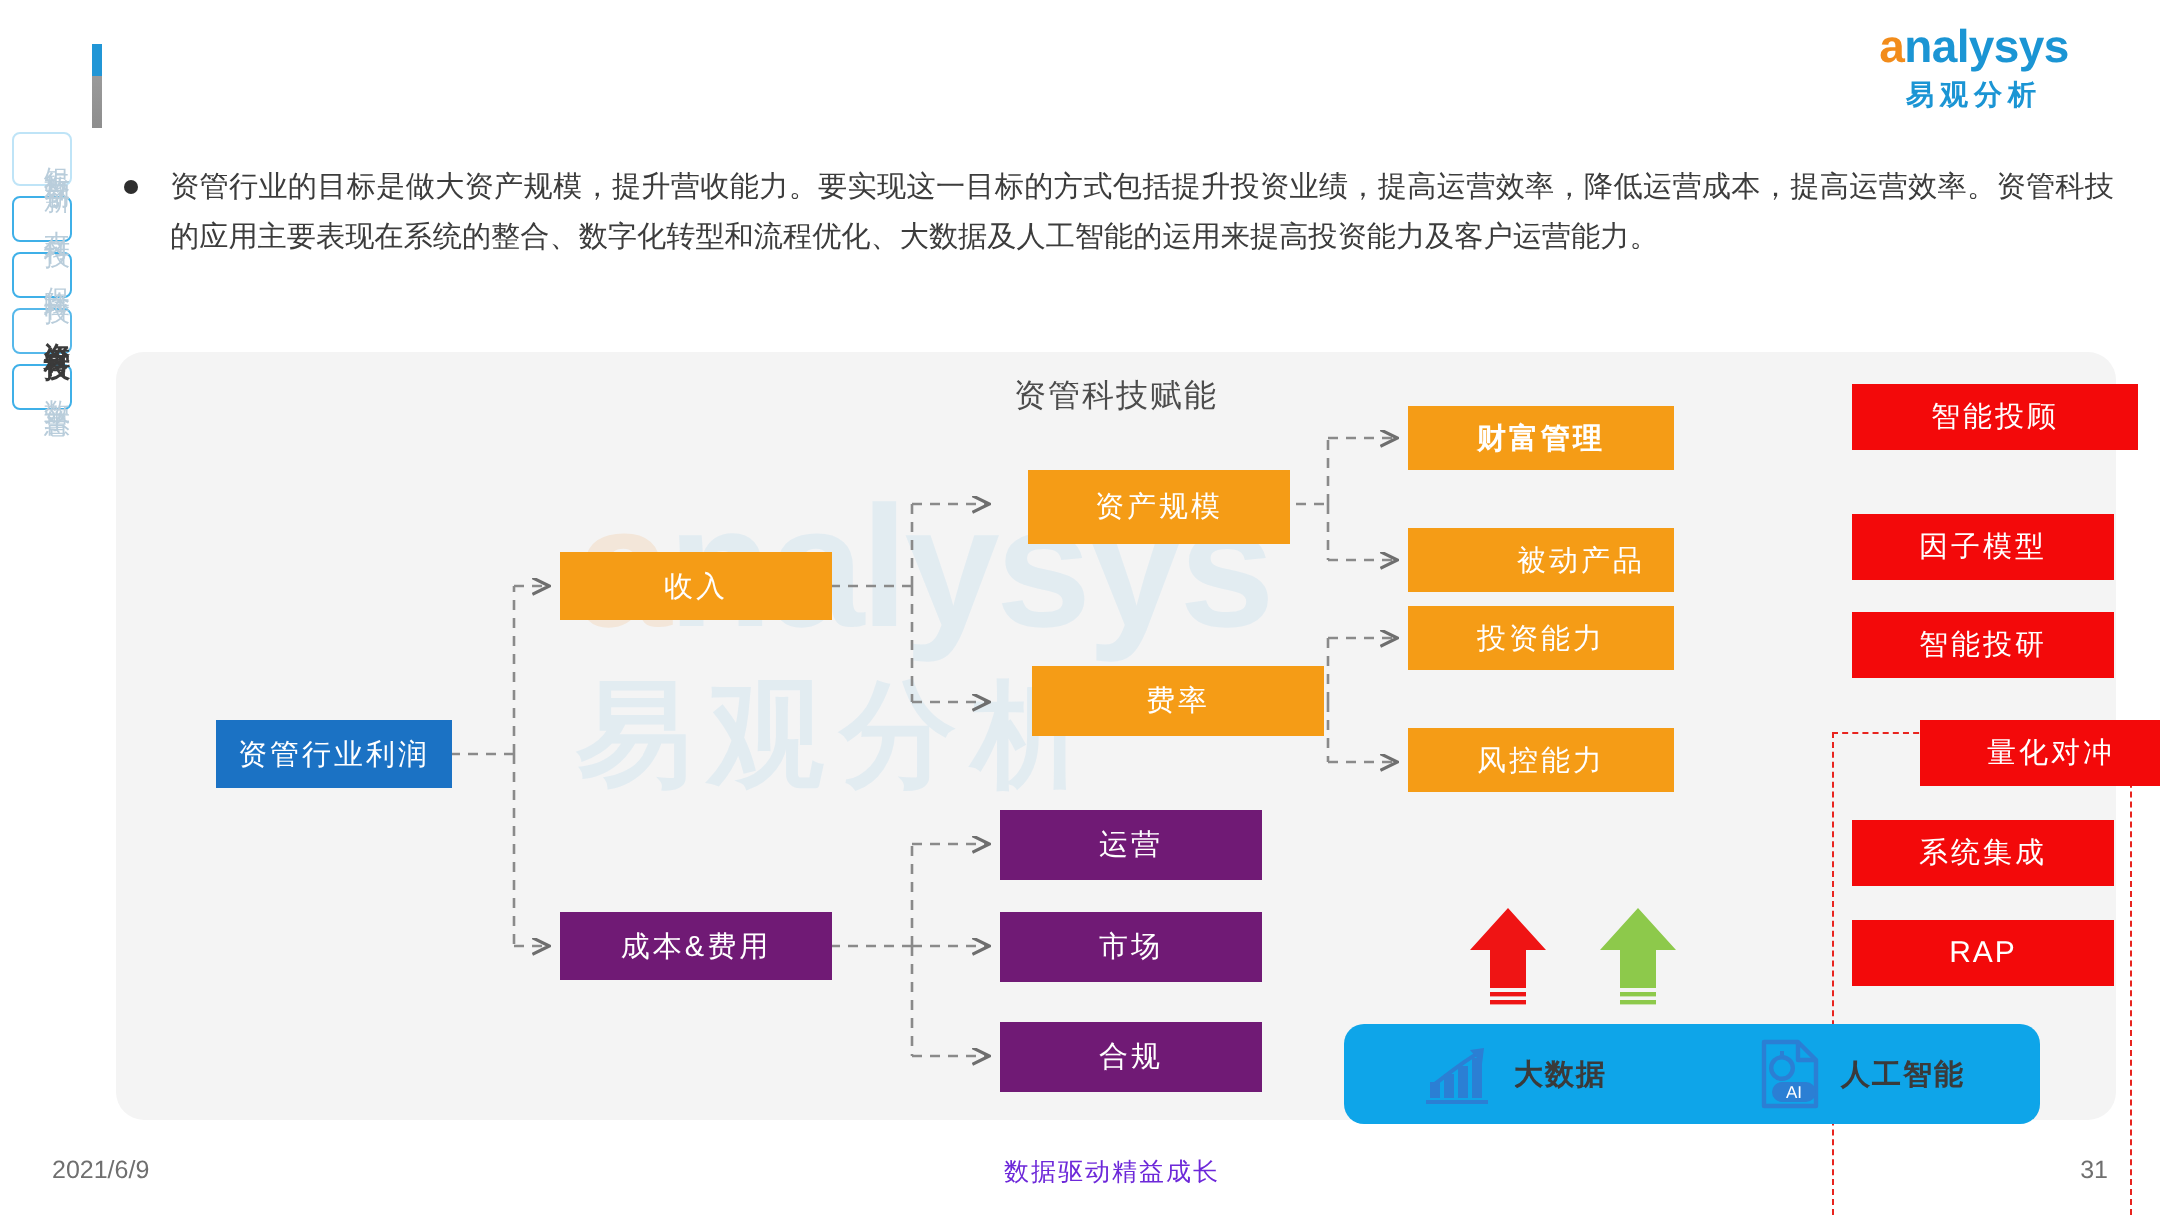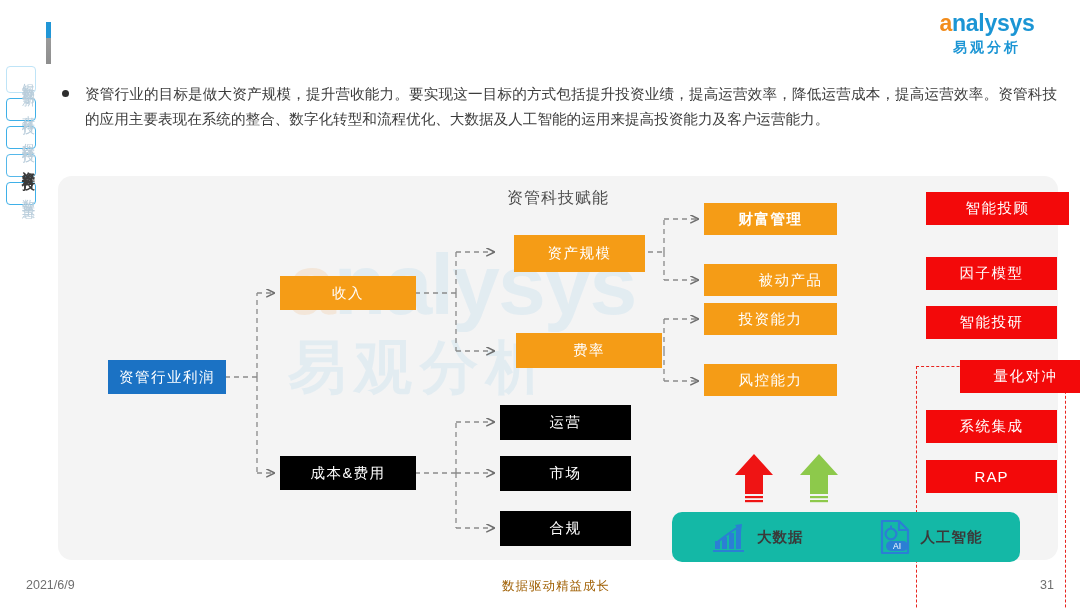--- a/index.html
+++ b/index.html
@@ -70,49 +70,49 @@
 
   
   .node{
     position:absolute;box-sizing:border-box;
     display:flex;align-items:center;justify-content:center;
     color:#ffffff;font-size:14.5px;letter-spacing:1.5px;
     font-family:"Liberation Sans","DejaVu Sans",sans-serif;
   }
   .n-blue{background:#1b72c4;}
   .n-orange{background:#f59c16;}
-  .n-gray{background:#000000;text-align:center;}
+  .n-gray{background:#701a75;text-align:center;}
   .n-red{background:#f3090a;}
   .n-red.rap{letter-spacing:1px;font-size:15px;}
 
   
   .red-zone{
     position:absolute;left:858px;top:190px;width:150px;height:311px;
     border:1.6px dashed #e8241f;box-sizing:border-box;
   }
 
   
   .wires{position:absolute;left:0;top:0;width:1000px;height:384px;pointer-events:none;}
 
   
   .arrow-up{position:absolute;}
 
   
   .tech-bar{
     position:absolute;left:614px;top:336px;width:348px;height:50px;
-    background:#14b8a6;border-radius:10px;
+    background:#0ea5e9;border-radius:10px;
     display:flex;align-items:center;
   }
   .tech-item{display:flex;align-items:center;}
   .tech-label{font-size:14.5px;color:#3a3a3a;font-weight:bold;letter-spacing:1px;margin-left:9px;}
 
   
   .footer{position:absolute;left:0;right:0;bottom:8px;height:22px;}
   .f-date{position:absolute;left:26px;top:0;font-size:12.5px;color:#6f6f6f;}
-  .f-center{position:absolute;left:0;right:0;top:0;text-align:center;font-size:12.5px;color:#a16207;letter-spacing:1px;margin-left:32px;}
+  .f-center{position:absolute;left:0;right:0;top:0;text-align:center;font-size:12.5px;color:#6d28d9;letter-spacing:1px;margin-left:32px;}
   .f-page{position:absolute;right:26px;top:0;font-size:12.5px;color:#6f6f6f;}
 </style>
 </head>
 <body>
 
 <div class="slide">
 
   <div class="title-accent"></div>
 
   <div class="logo">

